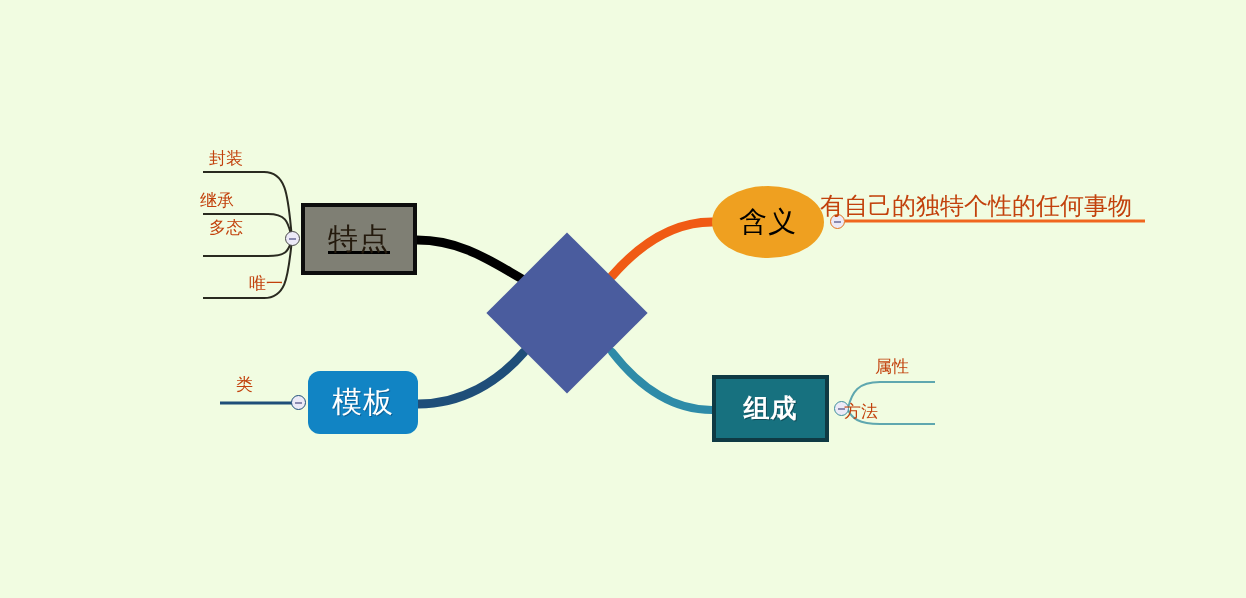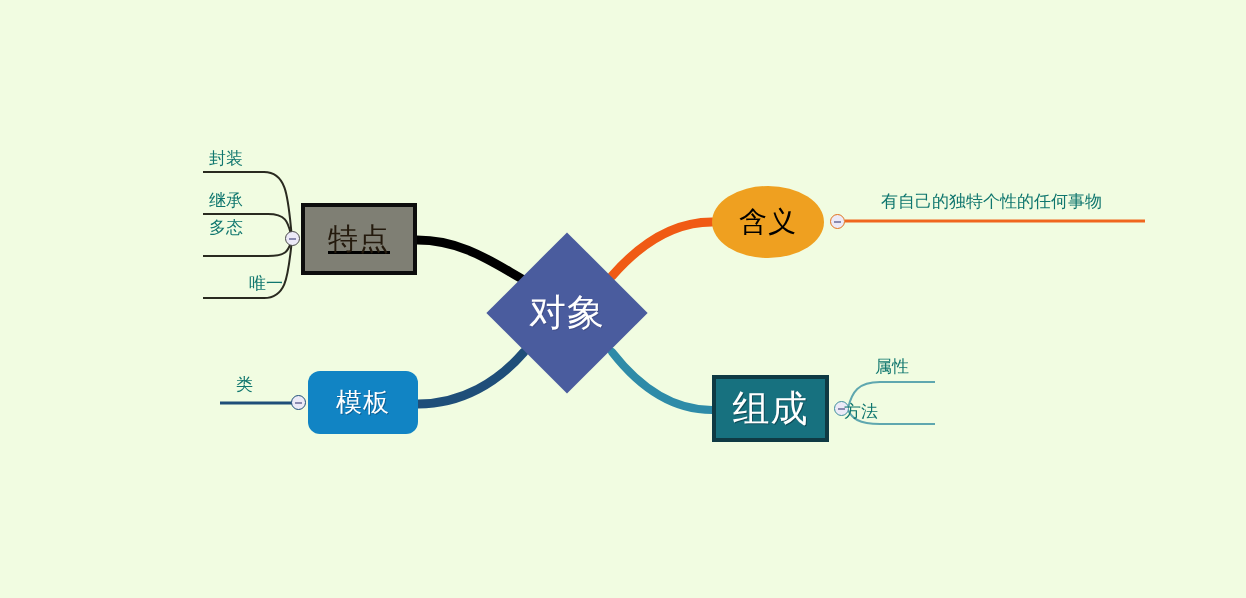--- a/index.html
+++ b/index.html
@@ -98,58 +98,58 @@
   #node-muban {
     left: 308px;
     top: 371px;
     width: 110px;
     height: 63px;
     background: #1184c4;
     border-radius: 12px;
   }
   #node-muban .label {
     color: #ffffff;
-    font-size: 26px;
+    font-size: 30px;
     letter-spacing: 1px;
     text-shadow: 1px 1px 0 rgba(10,60,100,.5);
   }
 
   
   #node-zucheng {
     left: 712px;
     top: 375px;
     width: 117px;
     height: 67px;
     background: #17717f;
     border: 4px solid #0f3a44;
   }
   #node-zucheng .label {
     color: #ffffff;
-    font-size: 37px;
-    font-weight: normal;
+    font-size: 26px;
+    font-weight: bold;
     letter-spacing: 1px;
     text-shadow: 1px 1px 0 rgba(10,50,60,.6);
   }
 
   
   .leaf {
     position: absolute;
-    color: #0f766e;
+    color: #c2410c;
     font-size: 17px;
     white-space: nowrap;
   }
 
   #leaf-fengzhuang { left: 209px; top: 147px; }
-  #leaf-jicheng    { left: 209px; top: 189px; }
+  #leaf-jicheng    { left: 200px; top: 189px; }
   #leaf-duotai     { left: 209px; top: 216px; }
   #leaf-weiyi      { left: 209px; top: 272px; padding-left: 40px; }
   #leaf-lei        { left: 236px; top: 373px; }
   #leaf-shuxing    { left: 875px; top: 355px; }
   #leaf-fangfa     { left: 844px; top: 400px; }
-  #leaf-youziji    { left: 881px; top: 190px; font-size: 17px; }
+  #leaf-youziji    { left: 820px; top: 190px; font-size: 24px; }
 
   
   .toggle {
     position: absolute;
     width: 15px;
     height: 15px;
     border-radius: 50%;
     background: #eceaf7;
     box-sizing: border-box;
     display: flex;
@@ -189,21 +189,20 @@
     <path d="M 845 221 L 1145 221" fill="none" stroke="#f0661e" stroke-width="3"></path>
 
     <path d="M 220 403 L 292 403" fill="none" stroke="#1f4e79" stroke-width="3"></path>
 
     <path d="M 935 382 L 880 382 C 858 382 852 392 848 408" fill="none" stroke="#5fa7af" stroke-width="2"></path>
     <path d="M 935 424 L 880 424 C 858 424 852 418 848 410" fill="none" stroke="#5fa7af" stroke-width="2"></path>
   </svg>
 
   <div class="node" id="node-center">
     <div class="diamond"></div>
-    <span class="label">对象</span>
   </div>
 
   <div class="node" id="node-tedian">
     <span class="label">特点</span>
   </div>
   <div class="toggle" id="toggle-tedian">
     <span class="bar"></span>
   </div>
   <div class="leaf" id="leaf-fengzhuang">封装</div>
   <div class="leaf" id="leaf-jicheng">继承</div>

